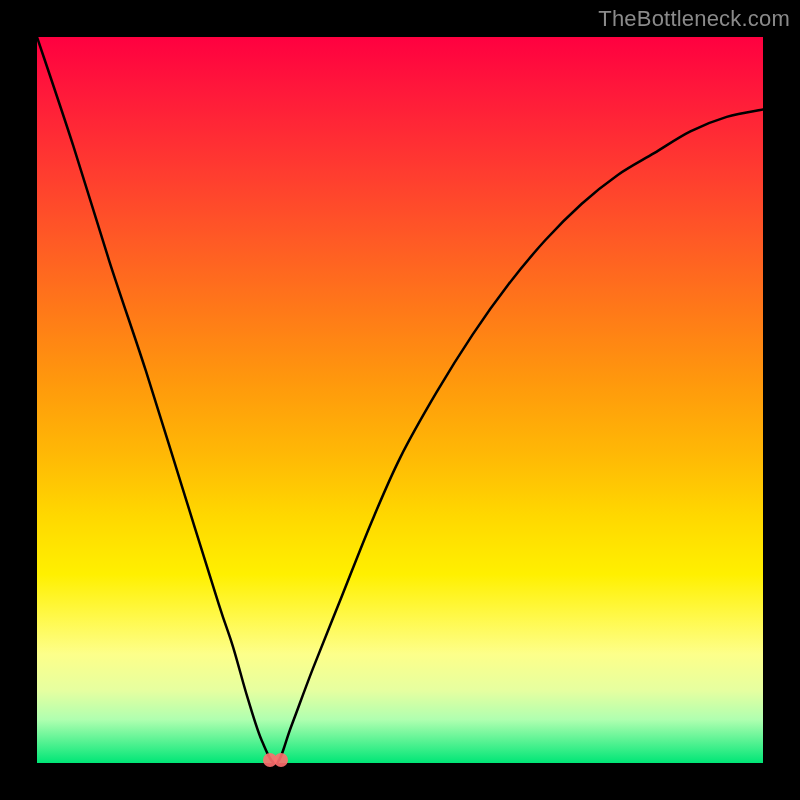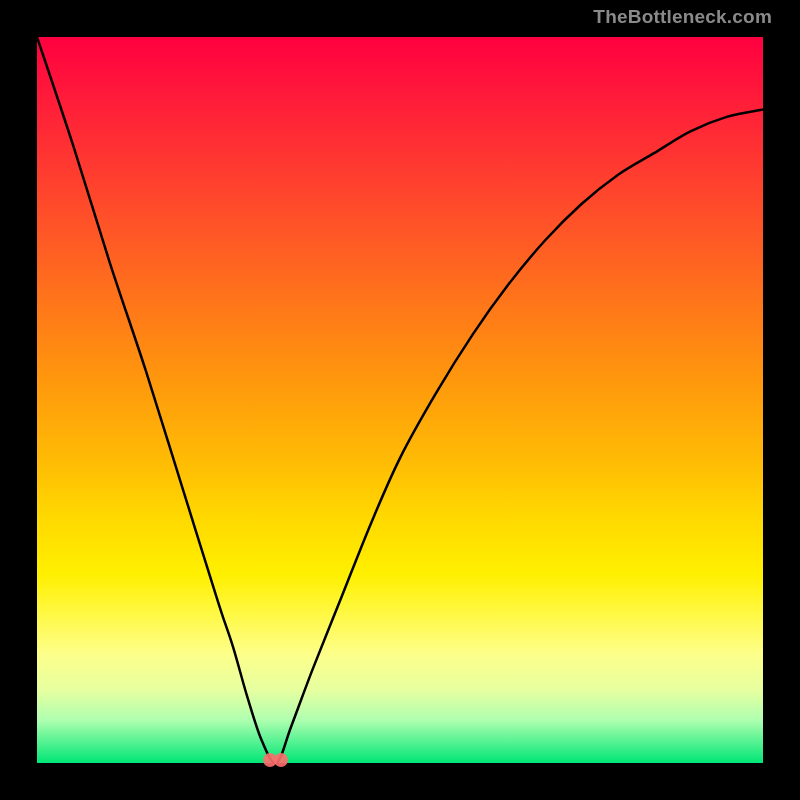--- a/index.html
+++ b/index.html
@@ -38,25 +38,25 @@
       #fff94b 80%,
       #fdff8a 85%,
       #e6ffa0 90%,
       #b0ffb0 94%,
       #00e676 100%
     );
   }
   .watermark {
     position: absolute;
     top: 6px;
-    right: 28px;
+    right: 10px;
     color: #8a8a8a;
-    font-size: 19px;
+    font-size: 22px;
     letter-spacing: 0.2px;
-    font-weight: 700;
+    font-weight: 400;
     user-select: none;
   }
   svg.curve {
     position: absolute;
     left: 0;
     top: 0;
   }
   .dot {
     position: absolute;
     width: 14px;

